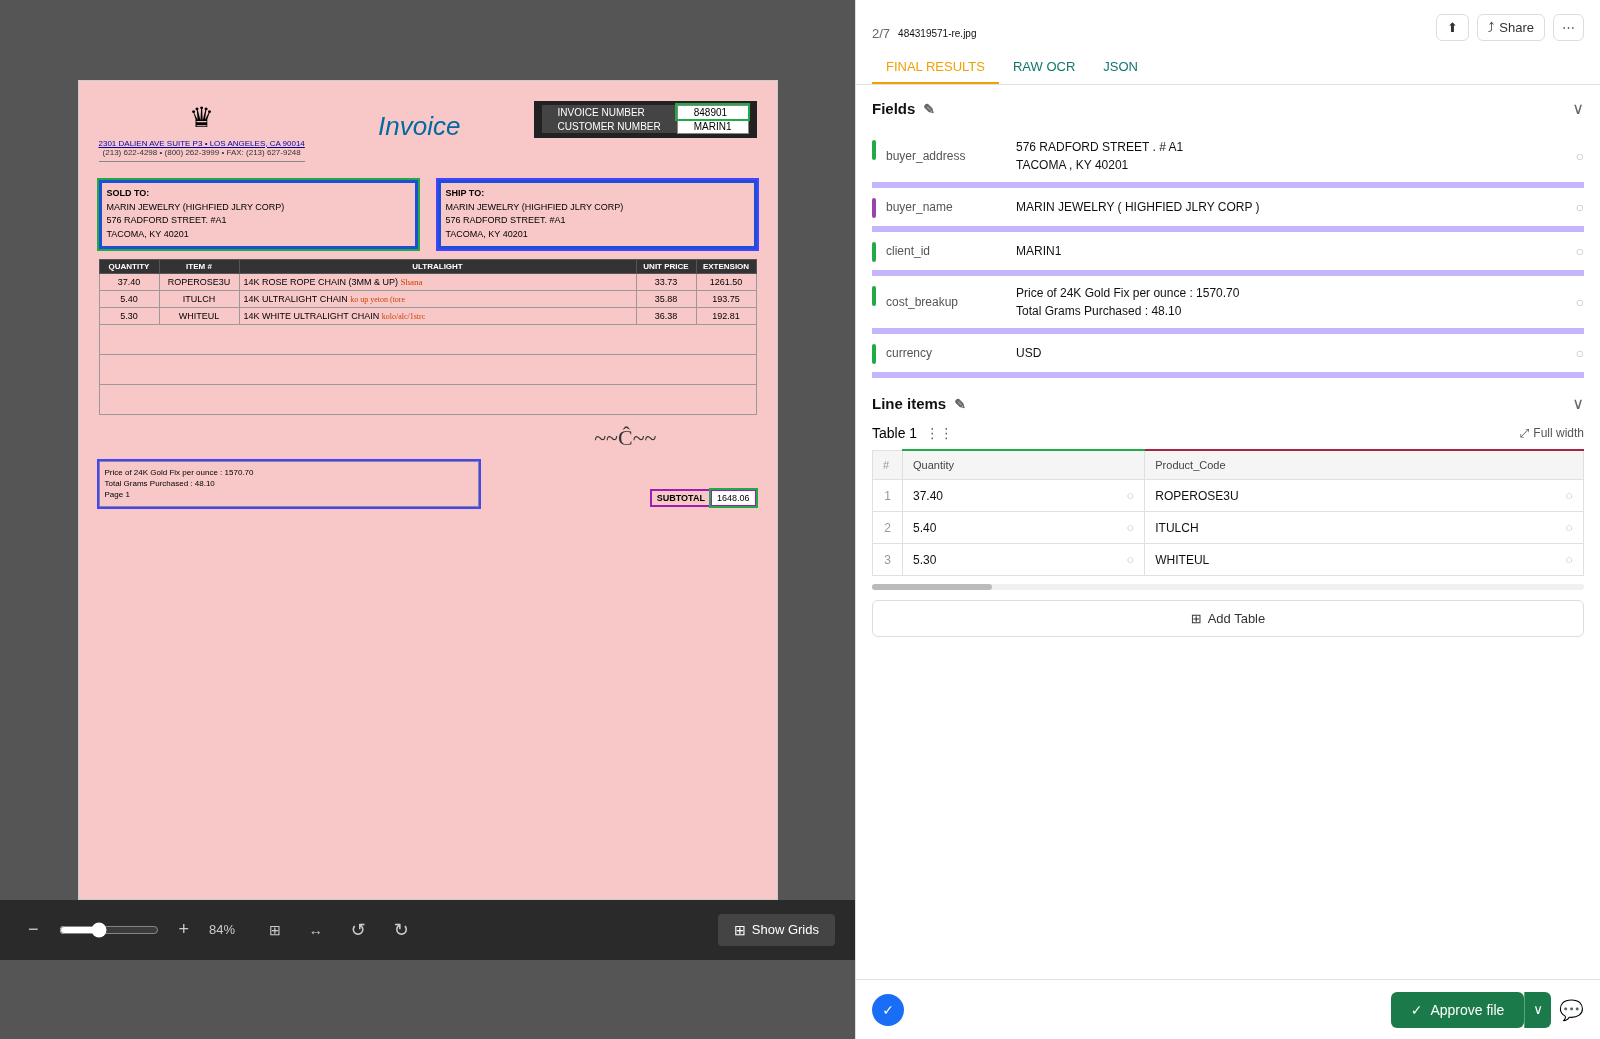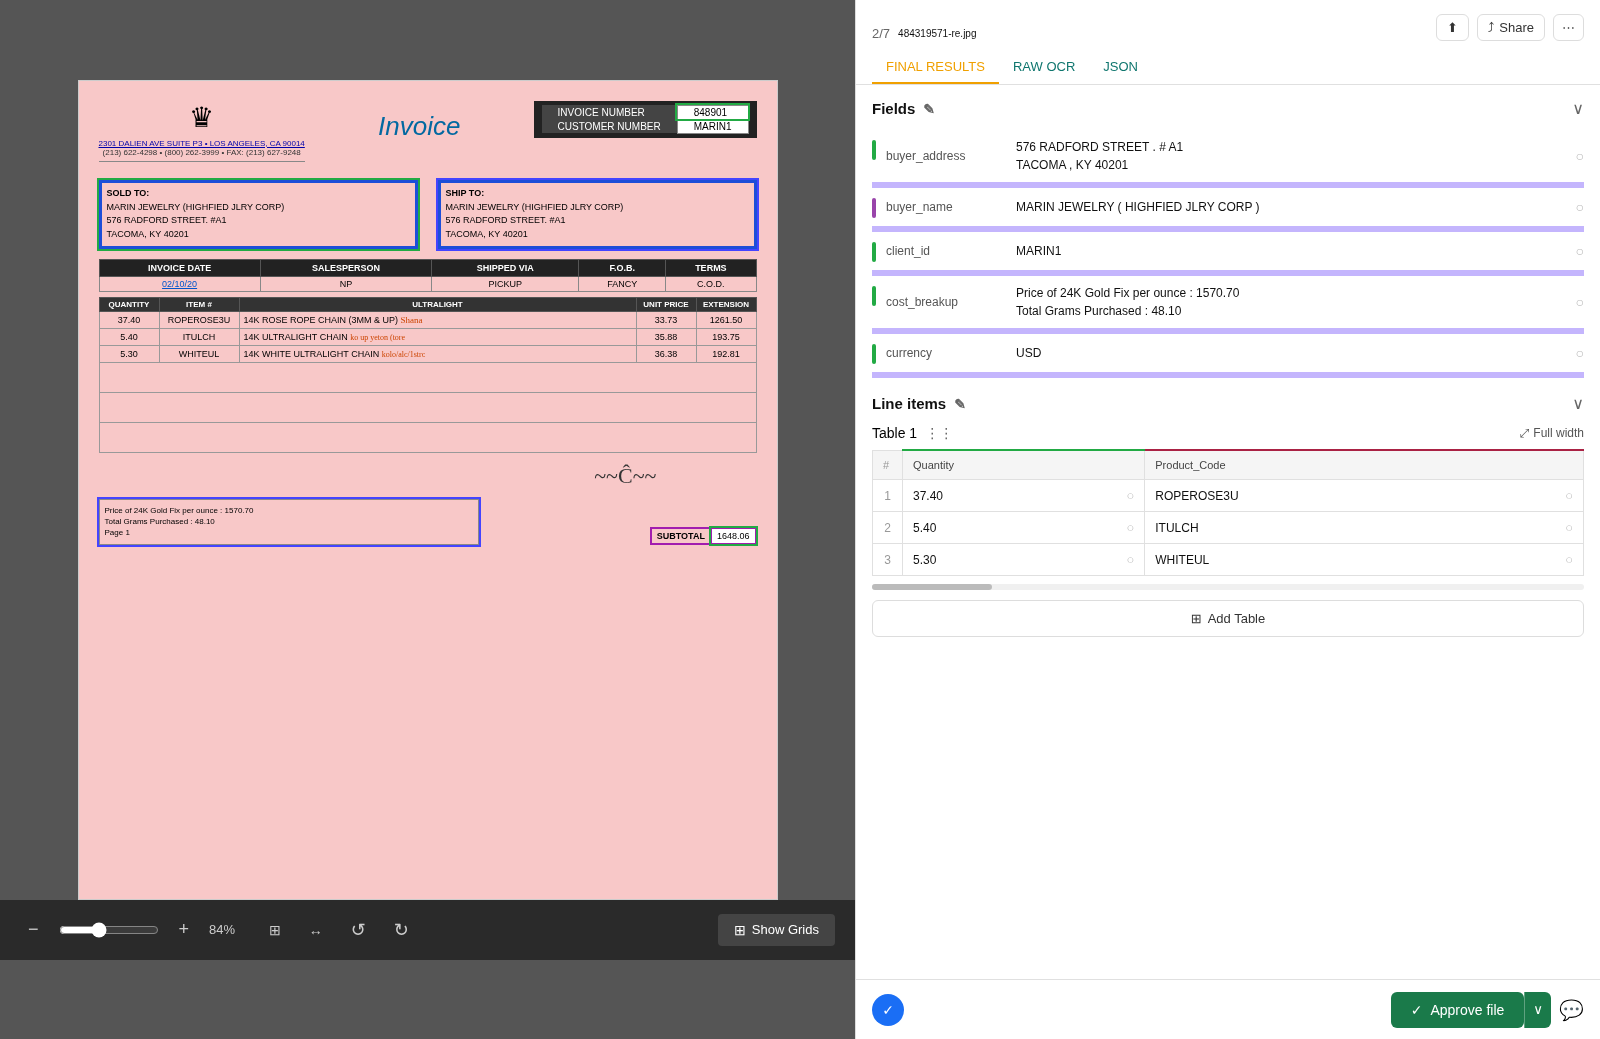--- a/index.html
+++ b/index.html
@@ -171,38 +171,20 @@
         <div class="inv-ship" style="outline:2px solid #4444ff;">
           <label>SHIP TO:</label>
           <div style="font-size:9px; line-height:1.5;">
             MARIN JEWELRY (HIGHFIED JLRY CORP)<br>
             576  RADFORD STREET. #A1<br>
             TACOMA, KY 40201
           </div>
         </div>
       </div>
 
-      <table class="inv-table">
-        <tbody>
-            <tr>
-          <th>INVOICE DATE</th>
-          <th>SALESPERSON</th>
-          <th>SHIPPED VIA</th>
-          <th>F.O.B.</th>
-          <th>TERMS</th>
-        </tr>
-        <tr>
-          <td style="color:#0055cc; text-decoration:underline;">02/10/20</td>
-          <td>NP</td>
-          <td>PICKUP</td>
-          <td>FANCY</td>
-          <td>C.O.D.</td>
-        </tr>
-      </tbody>
-        </table>
 
       <table class="inv-items">
         <tbody>
             <tr>
           <th style="width:60px;">QUANTITY</th>
           <th style="width:80px;">ITEM #</th>
           <th>ULTRALIGHT</th>
           <th style="width:60px;">UNIT PRICE</th>
           <th style="width:60px;">EXTENSION</th>
         </tr>

